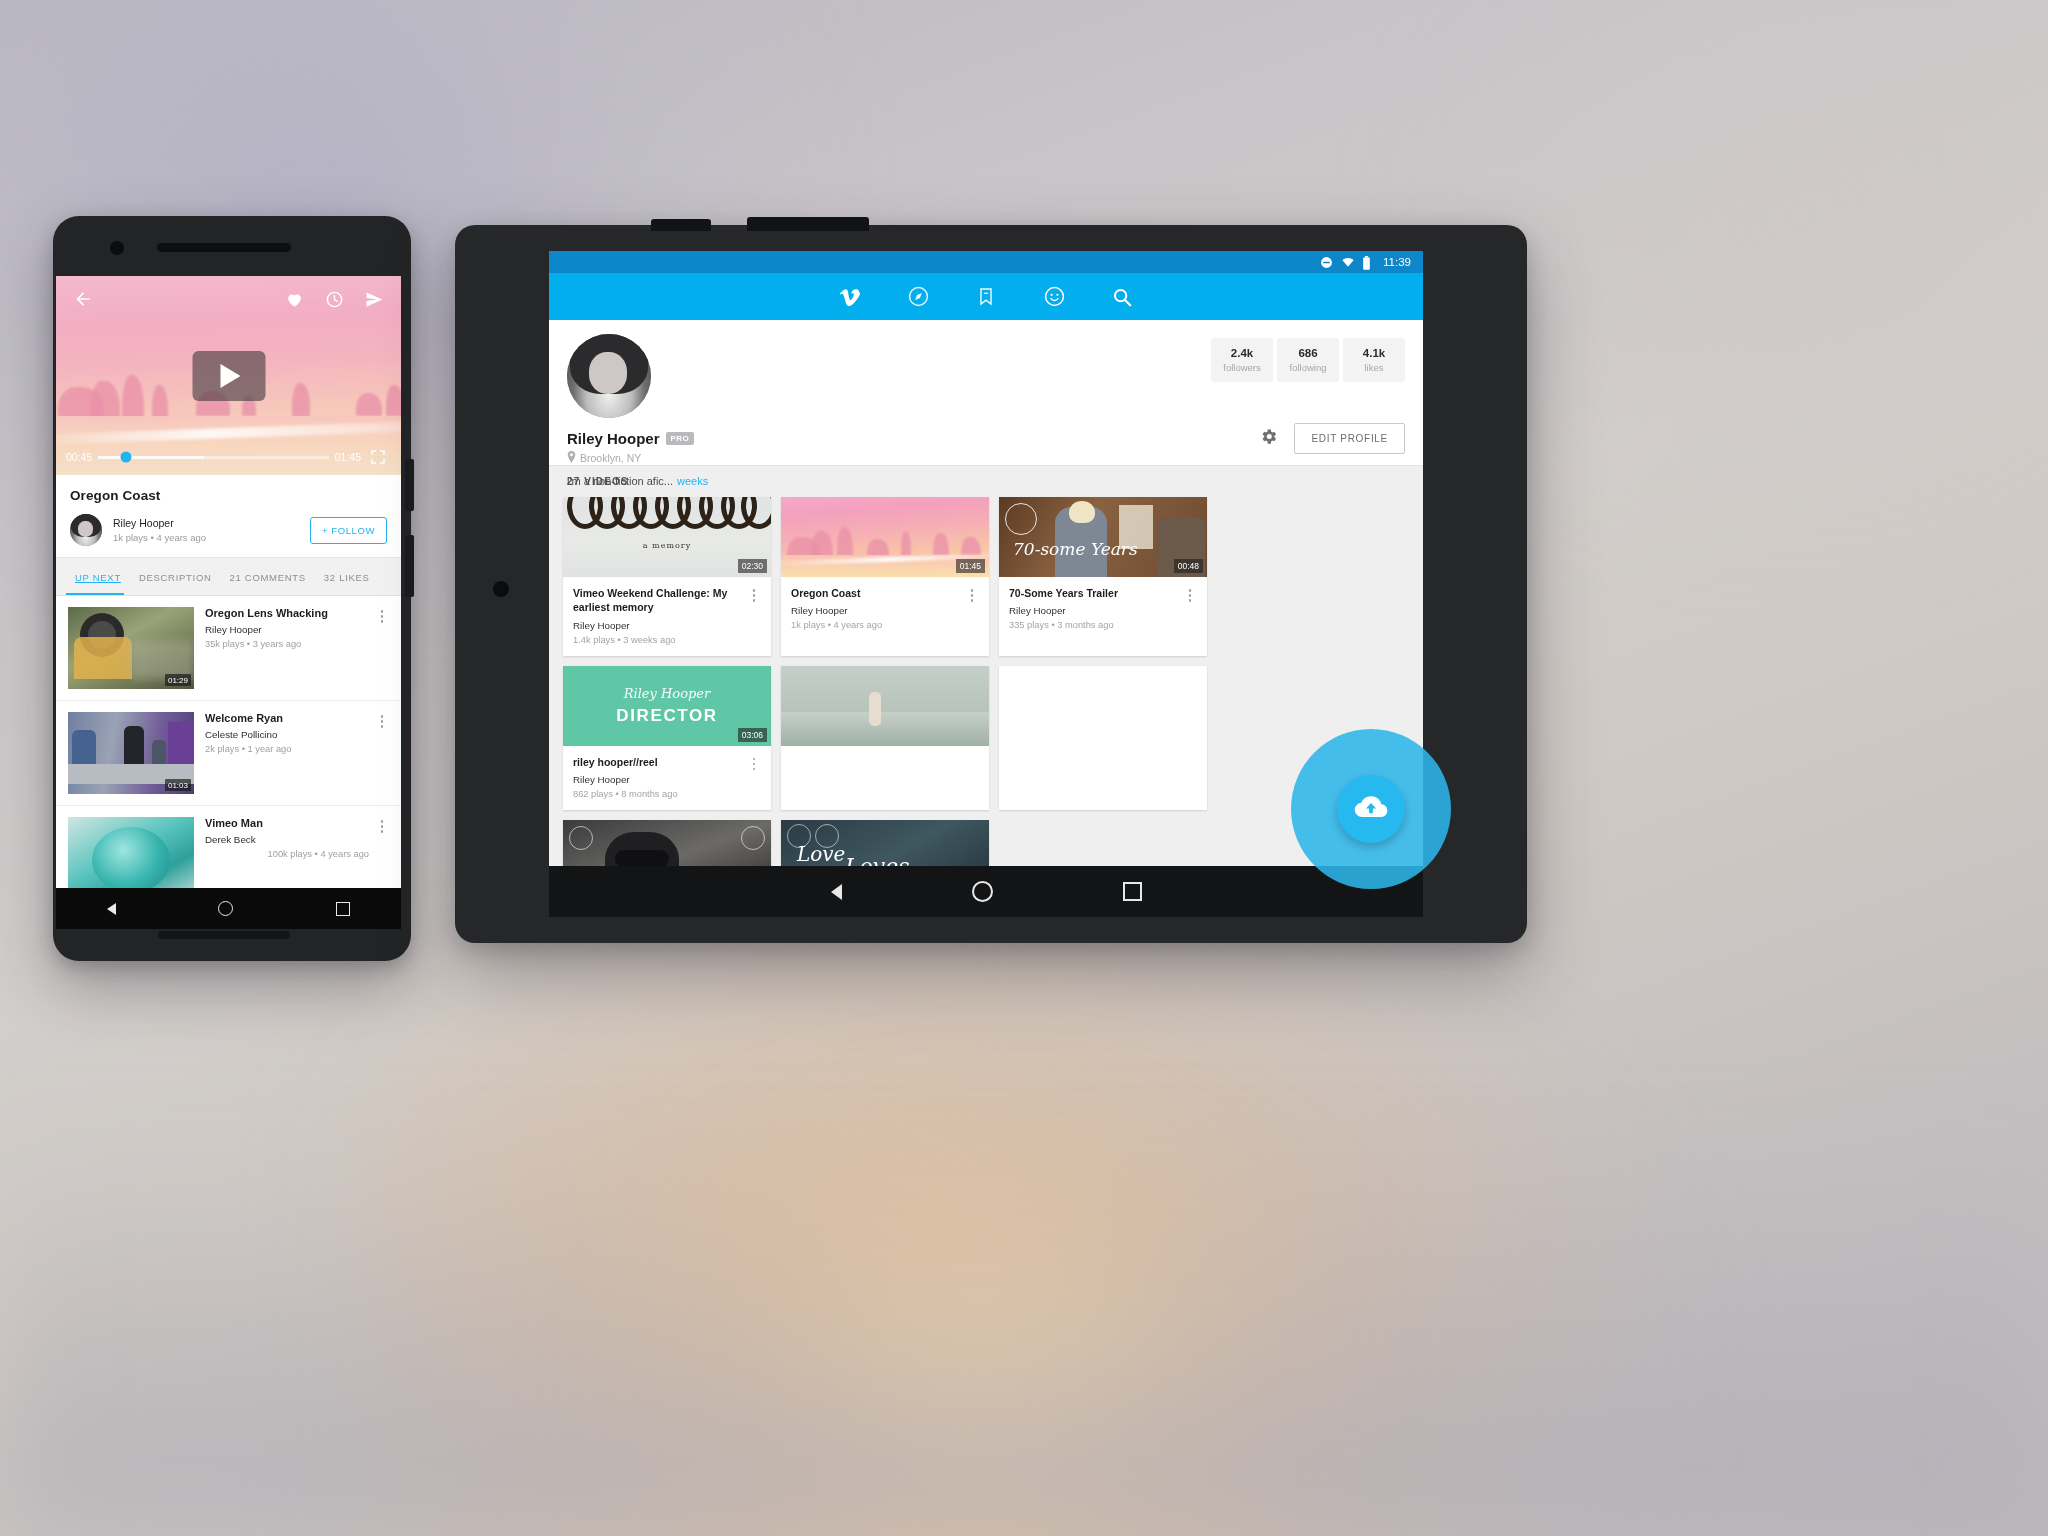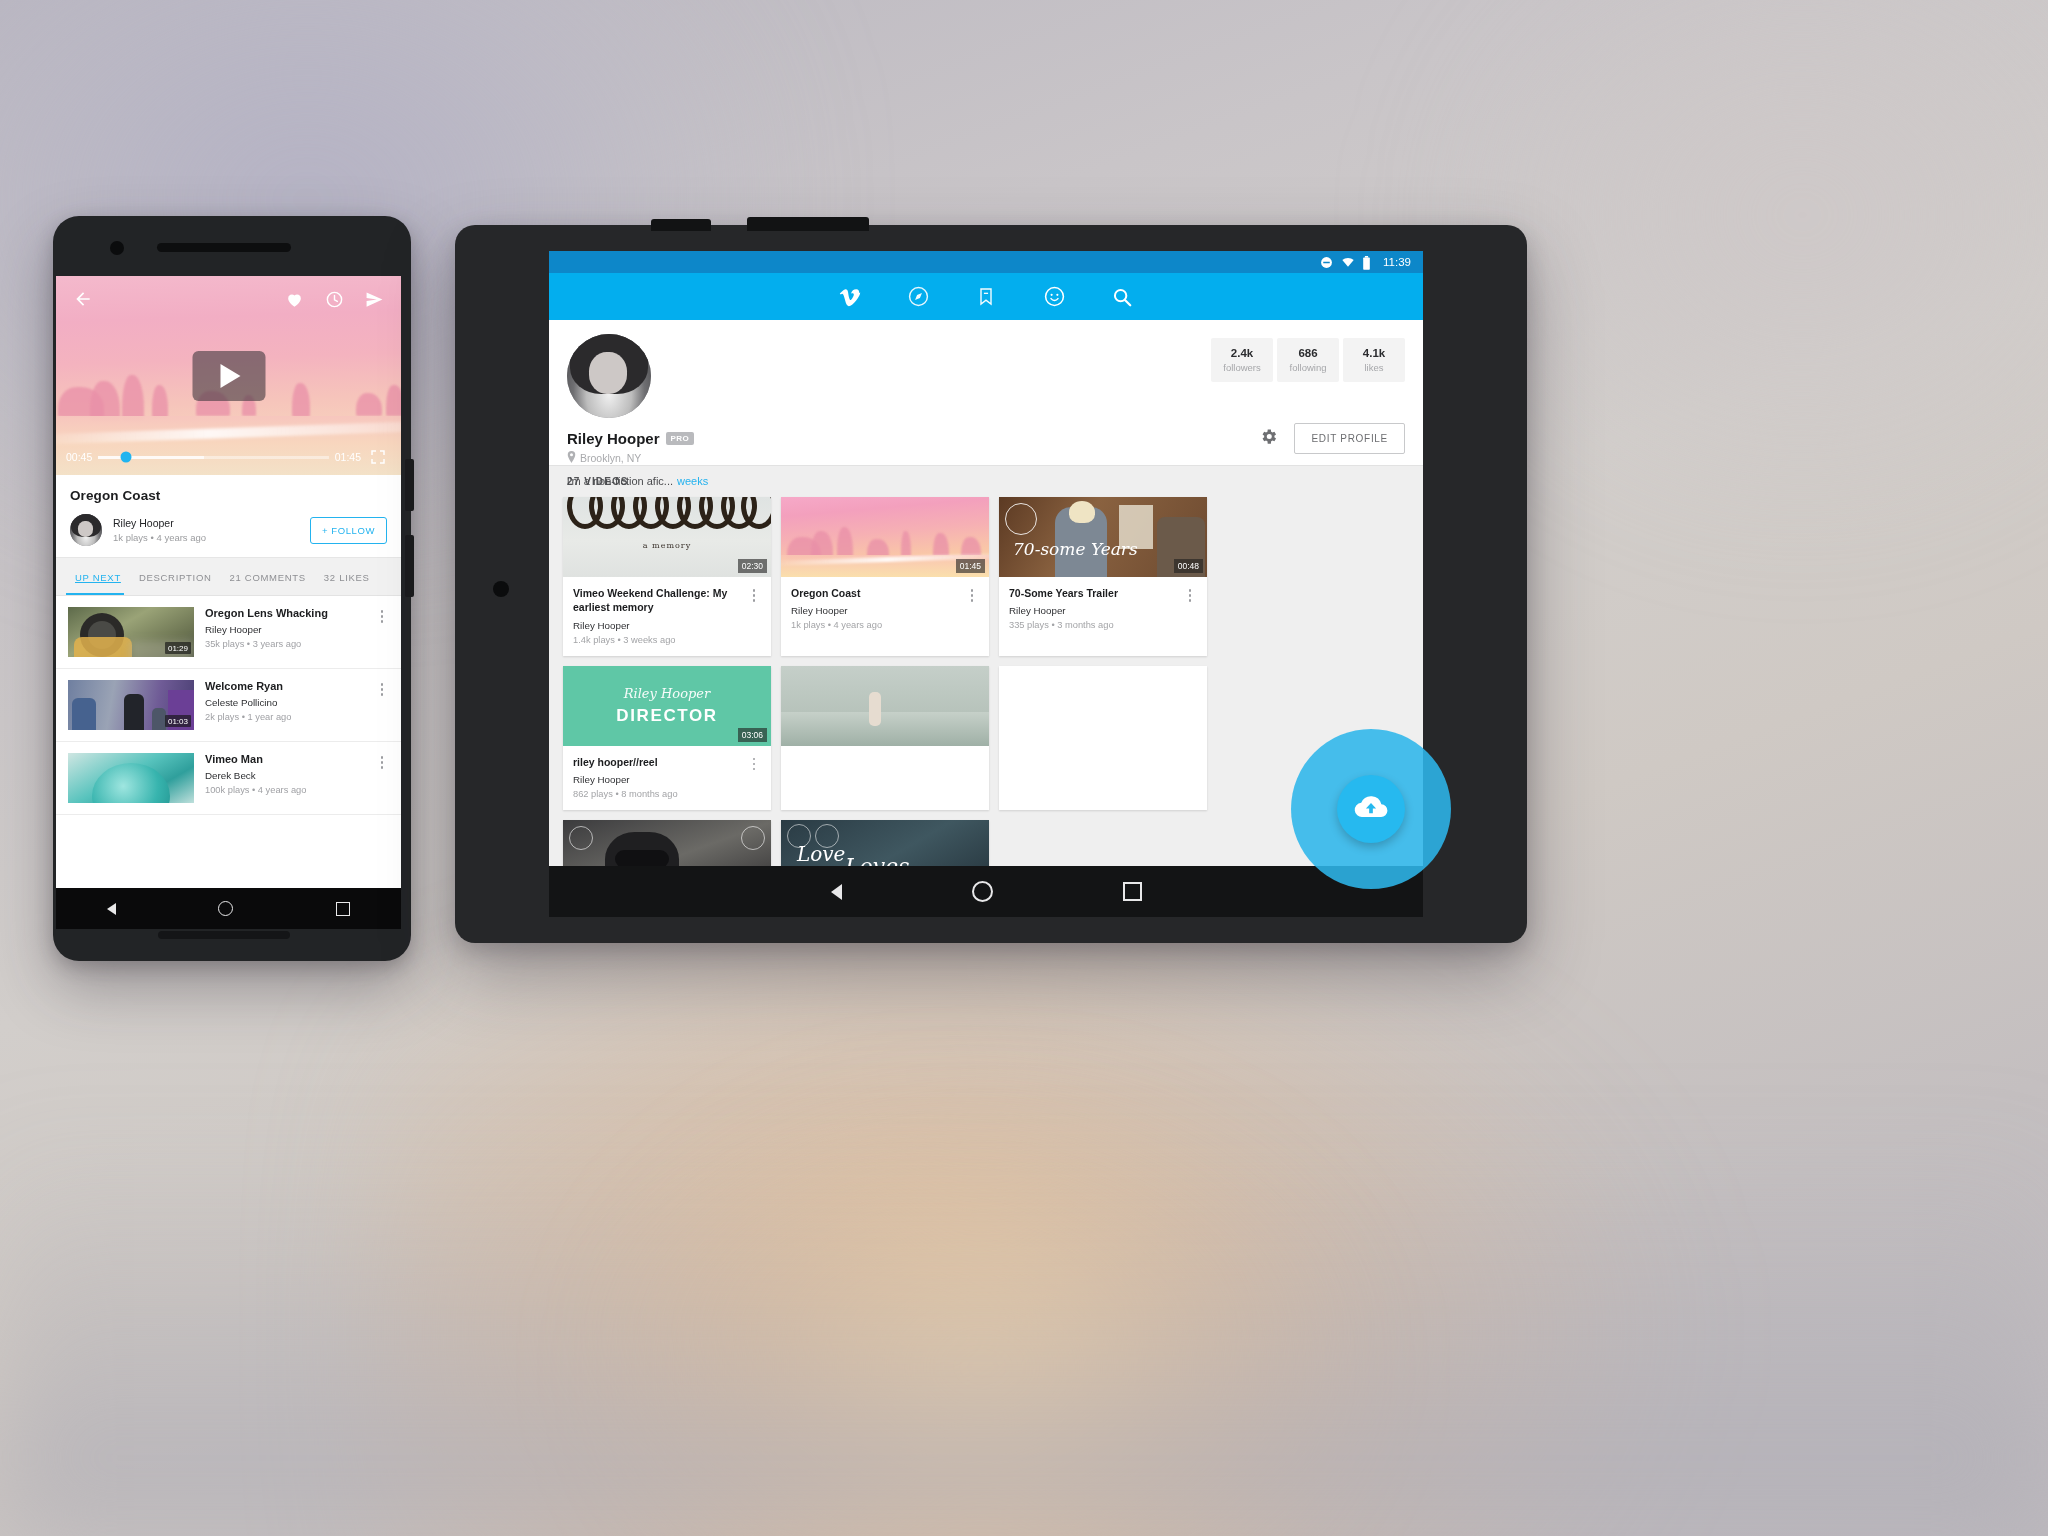--- a/index.html
+++ b/index.html
@@ -81,21 +81,21 @@
   .pv-follow{border:1px solid #23b3ef;color:#23b3ef;border-radius:3px;font-size:9.5px;
     padding:7px 11px;letter-spacing:.6px;background:#fff;white-space:nowrap;}
 
   .pv-tabs{display:flex;background:#f1f1f1;border-bottom:1px solid #e3e3e3;padding:0 10px;position:relative;}
   .pv-tab{font-size:9.5px;letter-spacing:.7px;color:#8e8f93;padding:14px 9px 12px 9px;white-space:nowrap;}
   .pv-tab.active{color:#23b3ef;text-decoration:underline;}
   .pv-tab.active:after{content:"";position:absolute;bottom:0;height:2px;background:#23b3ef;}
   .tab-underline{position:absolute;left:10px;bottom:0;width:58px;height:2px;background:#23b3ef;}
 
   .pv-item{display:flex;padding:11px 12px;border-bottom:1px solid #ececec;align-items:flex-start;}
-  .pv-thumb{width:126px;height:50px;flex:none;position:relative;overflow:hidden;background:#8f9a8a;}
+  .pv-thumb{width:126px;height:82px;flex:none;position:relative;overflow:hidden;background:#8f9a8a;}
   .pv-dur{position:absolute;right:3px;bottom:3px;background:rgba(20,20,20,.65);color:#fff;font-size:8px;padding:1.5px 3px;border-radius:1px;}
   .pv-itext{flex:1;margin-left:11px;padding-right:6px;}
   .pv-ititle{font-size:11px;font-weight:bold;color:#1c1d1f;}
   .pv-iname{font-size:9.8px;color:#2d2e31;margin-top:5px;}
   .pv-iplays{font-size:9.3px;color:#a0a1a5;margin-top:4px;}
   .kebab{width:14px;flex:none;display:flex;flex-direction:column;align-items:center;gap:2.5px;padding-top:3px;}
   .kebab span{width:2.5px;height:2.5px;border-radius:50%;background:#9b9ca0;display:block;}
 
   .nav-bar{position:absolute;left:56px;top:888px;width:345px;height:41px;background:#0a0a0b;
     display:flex;align-items:center;justify-content:space-around;}
@@ -322,21 +322,21 @@
         </span>
     </div>
 
     <div class="pv-item">
       <span class="pv-thumb art-lens">
         <span style="position:absolute;left:24px;top:10px;width:78px;height:66px;border-radius:50%;background:radial-gradient(circle at 40% 35%, #9fe6e0 0%, #37b4ae 55%, #1d8b88 100%);"></span>
       </span>
       <span class="pv-itext">
         <span class="pv-ititle" style="display:block;">Vimeo Man</span>
         <span class="pv-iname" style="display:block;">Derek Beck</span>
-        <span class="pv-iplays" style="display:block;">100k plays • 4 years ago</span>
+        <span class="pv-iplays" style="display:block;text-align:right;">100k plays • 4 years ago</span>
       </span>
       <span class="kebab">
           <span></span>
           <span></span>
           <span></span>
         </span>
     </div>
   </div>
 </div>
 

